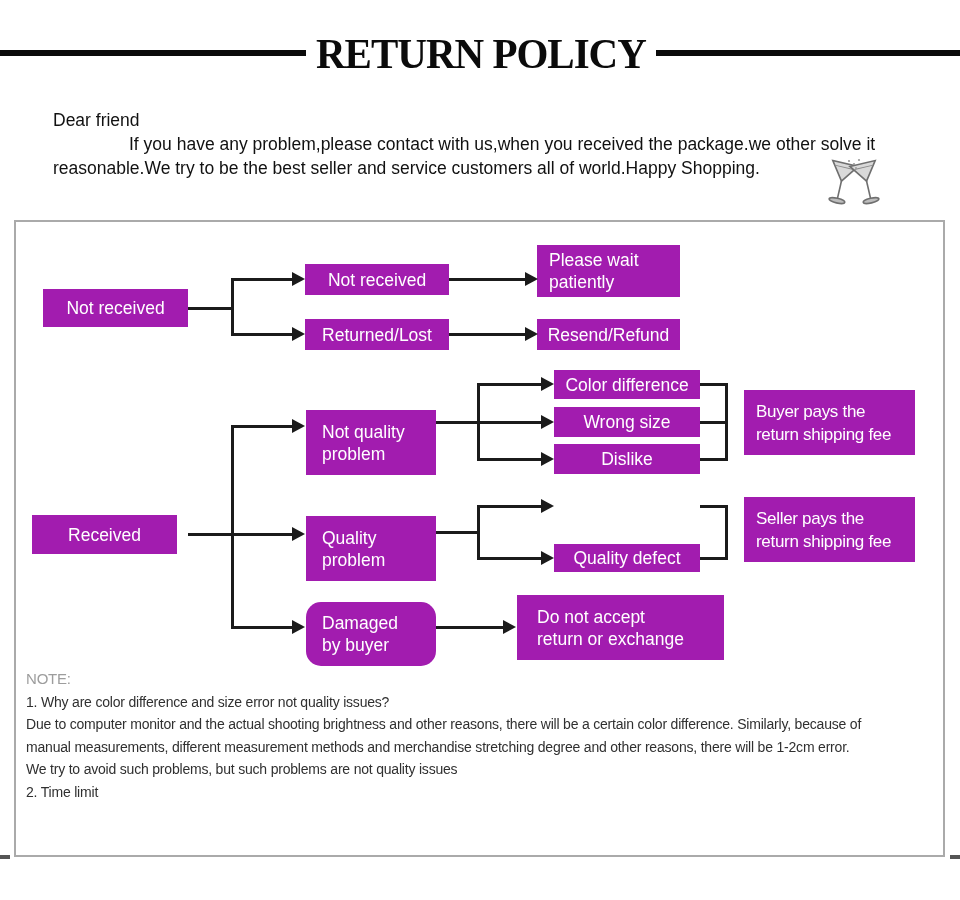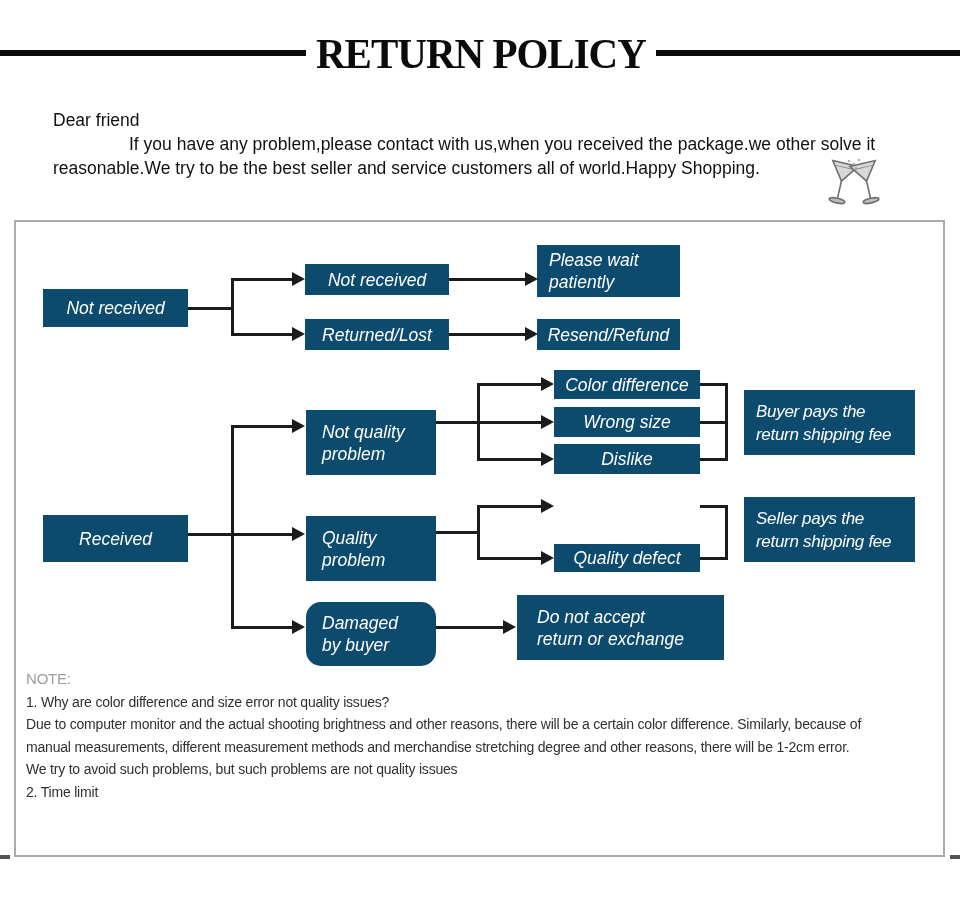--- a/index.html
+++ b/index.html
@@ -18,23 +18,23 @@
 
   
   .intro{position:absolute;left:53px;top:108px;width:860px;
          font-size:17.5px;line-height:24px;color:#111;}
   .intro .indent{text-indent:76px;}
   .glasses{position:absolute;left:826px;top:158px;}
 
   
   .board{position:absolute;left:14px;top:220px;width:931px;height:637px;
          border:2px solid #aaaaaa;background:#ffffff;box-sizing:border-box;}
-  .node{position:absolute;background:#0c4a6e;color:#ffffff;
+  .node{position:absolute;background:#a21caf;color:#ffffff;
         display:flex;align-items:center;box-sizing:border-box;
-        font-size:17.5px;line-height:22px;white-space:pre-line;font-style:italic;}
+        font-size:17.5px;line-height:22px;white-space:pre-line;}
   .node.center{justify-content:center;text-align:center;}
   .node.pad12{padding-left:12px;}
   .node.pad16{padding-left:16px;margin-top:16px;}
   .node.pad18{padding-left:20px;}
   .node.small{font-size:17px;letter-spacing:-0.3px;line-height:23px;}
   .hl,.vl,.ah{position:absolute;display:block;}
   .hl{height:3px;background:#1b1b1b;}
   .vl{width:3px;background:#1b1b1b;}
   .ah{width:0;height:0;border-left:13px solid #1b1b1b;
       border-top:7px solid transparent;border-bottom:7px solid transparent;}
@@ -90,21 +90,21 @@
 
 <div class="board">
 
   <div class="node center" style="left:27px;top:67px;width:145px;height:38px;">Not received</div>
   <div class="node center" style="left:289px;top:42px;width:144px;height:31px;">Not received</div>
   <div class="node pad12" style="left:521px;top:23px;width:143px;height:52px;">Please wait
 patiently</div>
   <div class="node center" style="left:289px;top:97px;width:144px;height:31px;text-align:center;">Returned/Lost</div>
   <div class="node center" style="left:521px;top:97px;width:143px;height:31px;">Resend/Refund</div>
 
-  <div class="node center" style="left:27px;top:293px;width:145px;height:47px;">Received</div>
+  <div class="node center" style="left:16px;top:293px;width:145px;height:39px;">Received</div>
   <div class="node pad16" style="left:290px;top:172px;width:130px;height:65px;">Not quality
 problem</div>
   <div class="node pad16" style="left:290px;top:278px;width:130px;height:65px;">Quality
 problem</div>
   <div class="node pad16" style="left:290px;top:364px;width:130px;height:64px;border-radius:15px;">Damaged
 by buyer</div>
 
   <div class="node center" style="left:538px;top:148px;width:146px;height:29px;">Color difference</div>
   <div class="node center" style="left:538px;top:185px;width:146px;height:30px;">Wrong size</div>
   <div class="node center" style="left:538px;top:222px;width:146px;height:30px;">Dislike</div>

